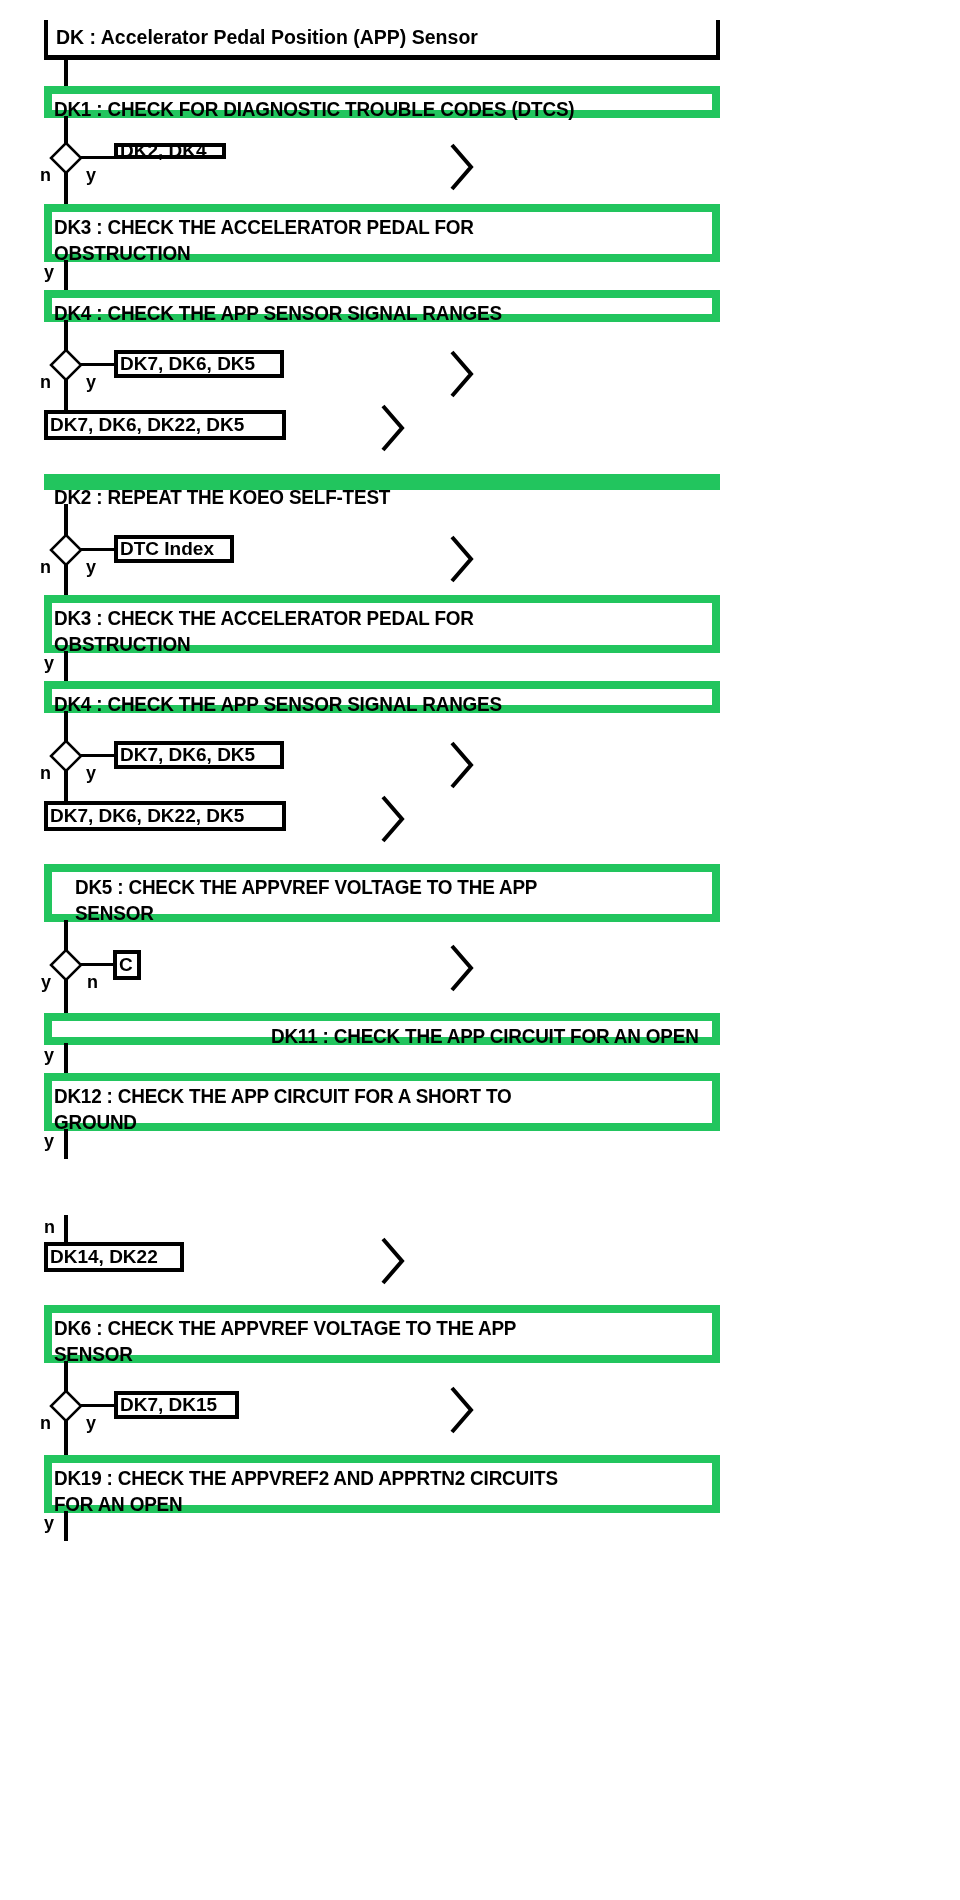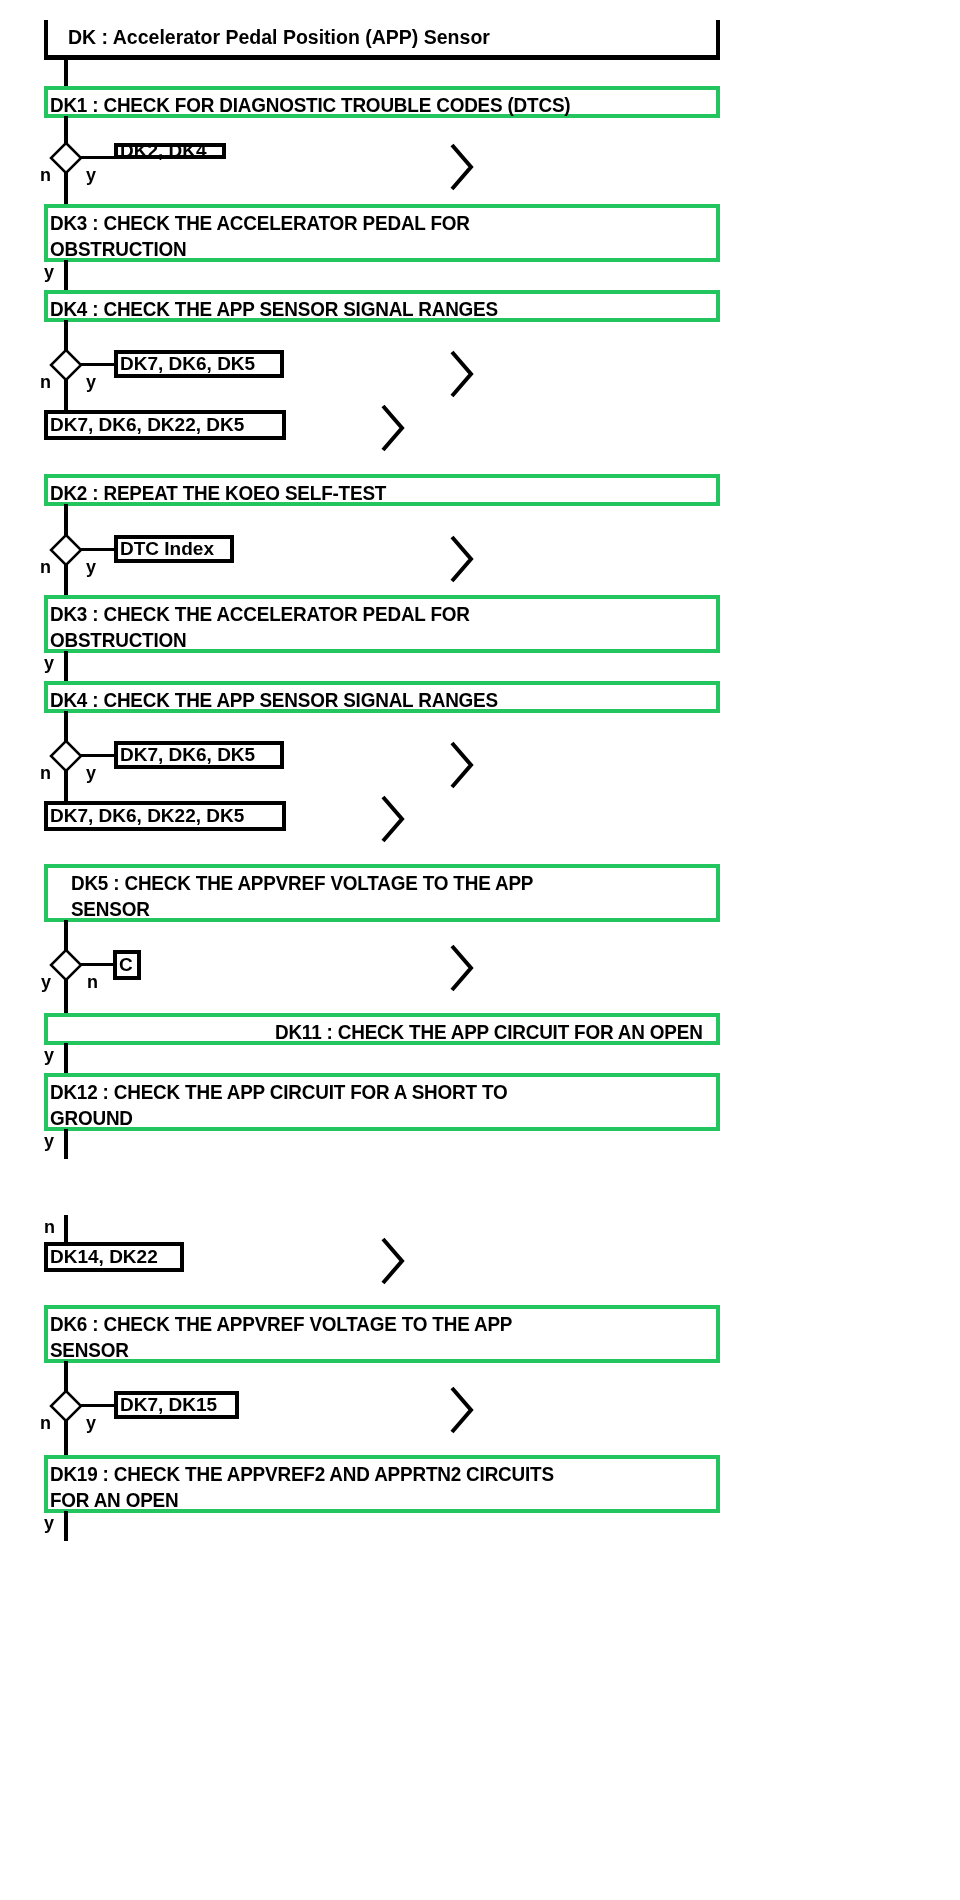--- a/index.html
+++ b/index.html
@@ -20,21 +20,21 @@
     width: 960px;
     height: 1900px;
     overflow: hidden;
   }
 
   
   .step-box {
     position: absolute;
     box-sizing: border-box;
     background: #ffffff;
-    border: 4px solid #22c55e;
+    border: 8px solid #22c55e;
     display: flex;
     align-items: flex-start;
   }
   .step-box .step-text {
     font-size: 19.5px;
     font-weight: bold;
     line-height: 26px;
     letter-spacing: -0.2px;
     color: #000000;
     padding: 2px 0 0 2px;
@@ -58,21 +58,21 @@
     top: 0;
     bottom: 0;
     width: 4px;
     background: #000000;
   }
   .title-box .title-text {
     font-size: 19.5px;
     font-weight: bold;
     line-height: 26px;
     color: #000000;
-    padding: 4px 0 0 20px;
+    padding: 4px 0 0 8px;
     white-space: nowrap;
   }
 
   
   .ref-box {
     position: absolute;
     box-sizing: border-box;
     background: #ffffff;
     border: 4px solid #000000;
     display: flex;
@@ -191,21 +191,21 @@
 
   <div class="ref-box" style="left:44px; top:410px; width:242px; height:30px;">
     <div class="ref-text">DK7, DK6, DK22, DK5</div>
   </div>
   <div class="chevron" style="left:375px; top:400px;">
     <svg width="34" height="56" viewBox="0 0 34 56">
       <polyline points="8,6 27,28 8,50" fill="none" stroke="#000000" stroke-width="4"></polyline>
     </svg>
   </div>
 
-  <div class="step-box" style="left:44px; top:474px; width:676px; height:32px;">
+  <div class="step-box" style="left:44px; top:474px; width:676px; height:16px;">
     <div class="step-text">DK2 : REPEAT THE KOEO SELF-TEST</div>
   </div>
   <div class="vline" style="left:64px; top:504px; height:33px;"></div>
 
   <div class="diamond" style="left:49px; top:533px;">
     <svg width="34" height="34" viewBox="0 0 34 34">
       <polygon points="17,2 32,17 17,32 2,17" fill="#ffffff" stroke="#000000" stroke-width="2.5"></polygon>
     </svg>
   </div>
   <div class="hline" style="left:81px; top:548px; width:37px;"></div>

